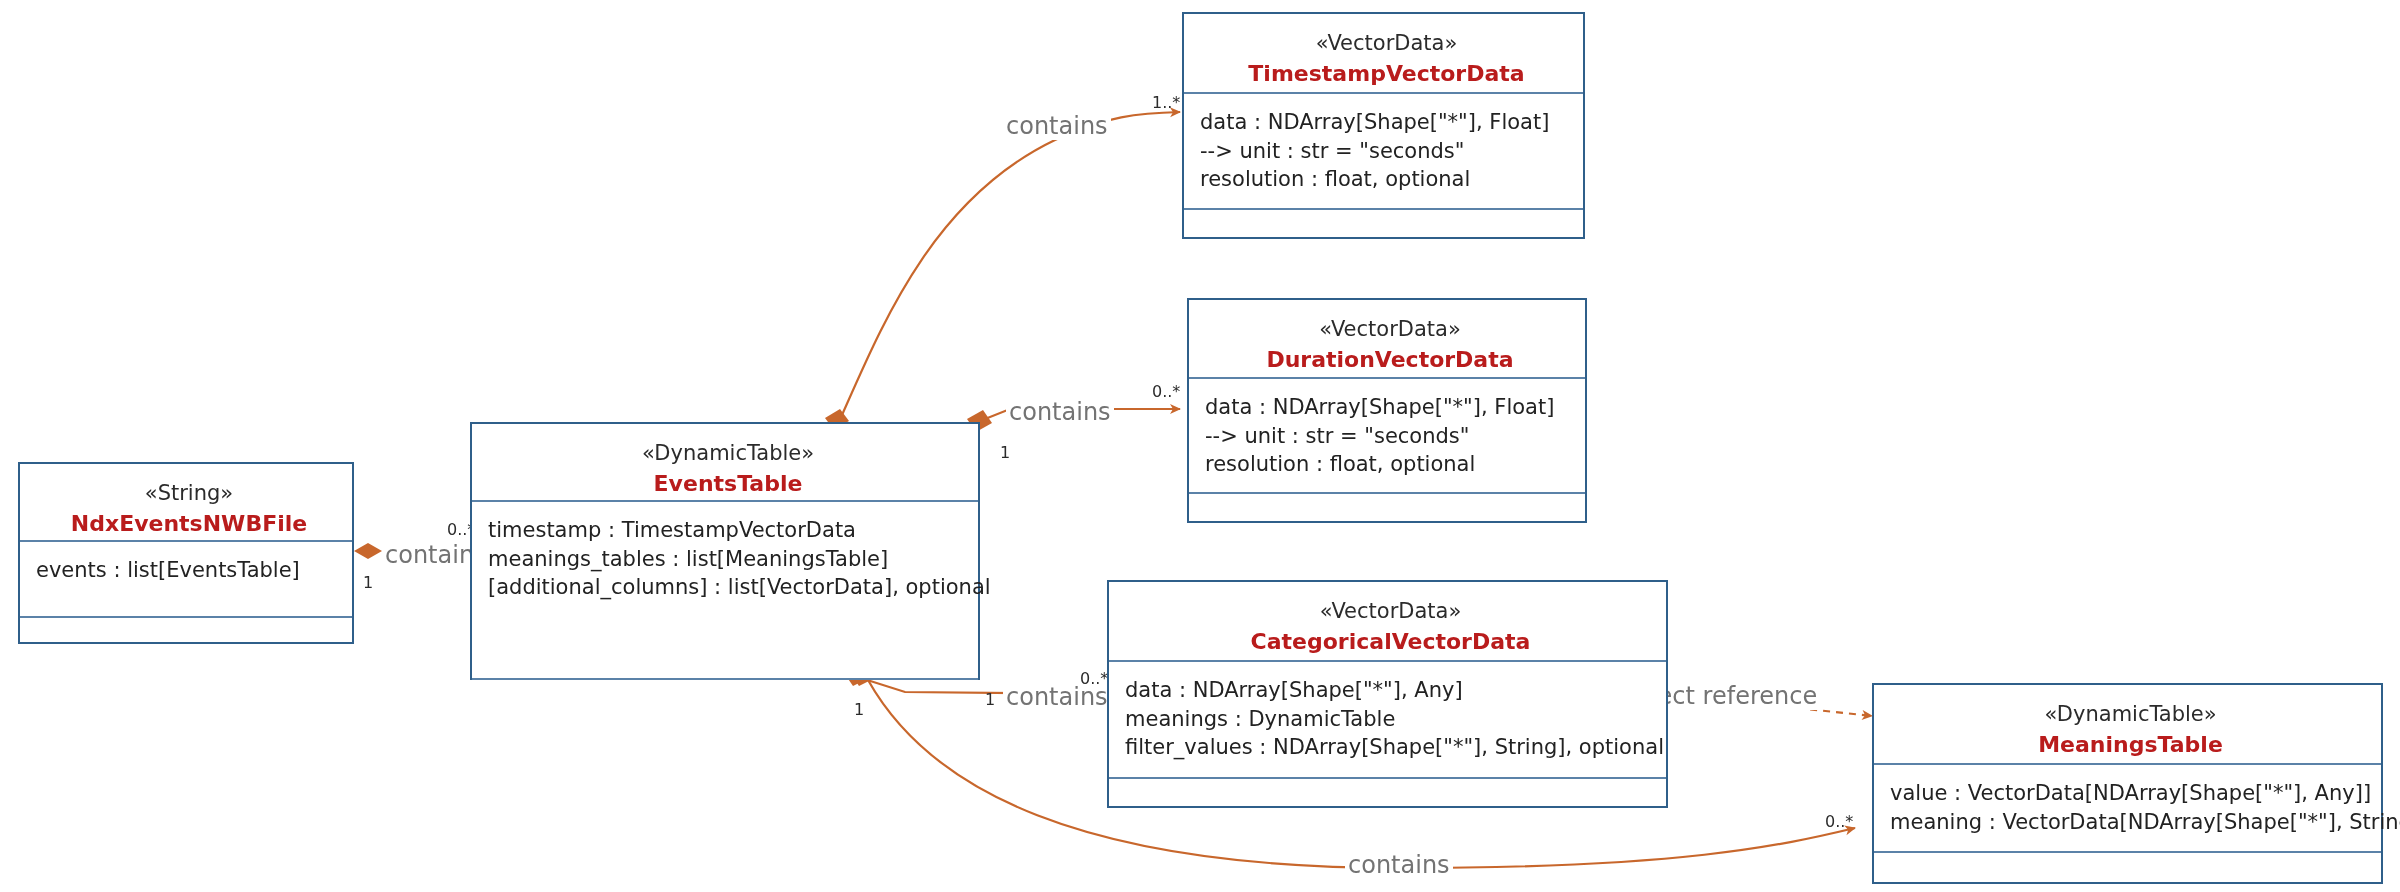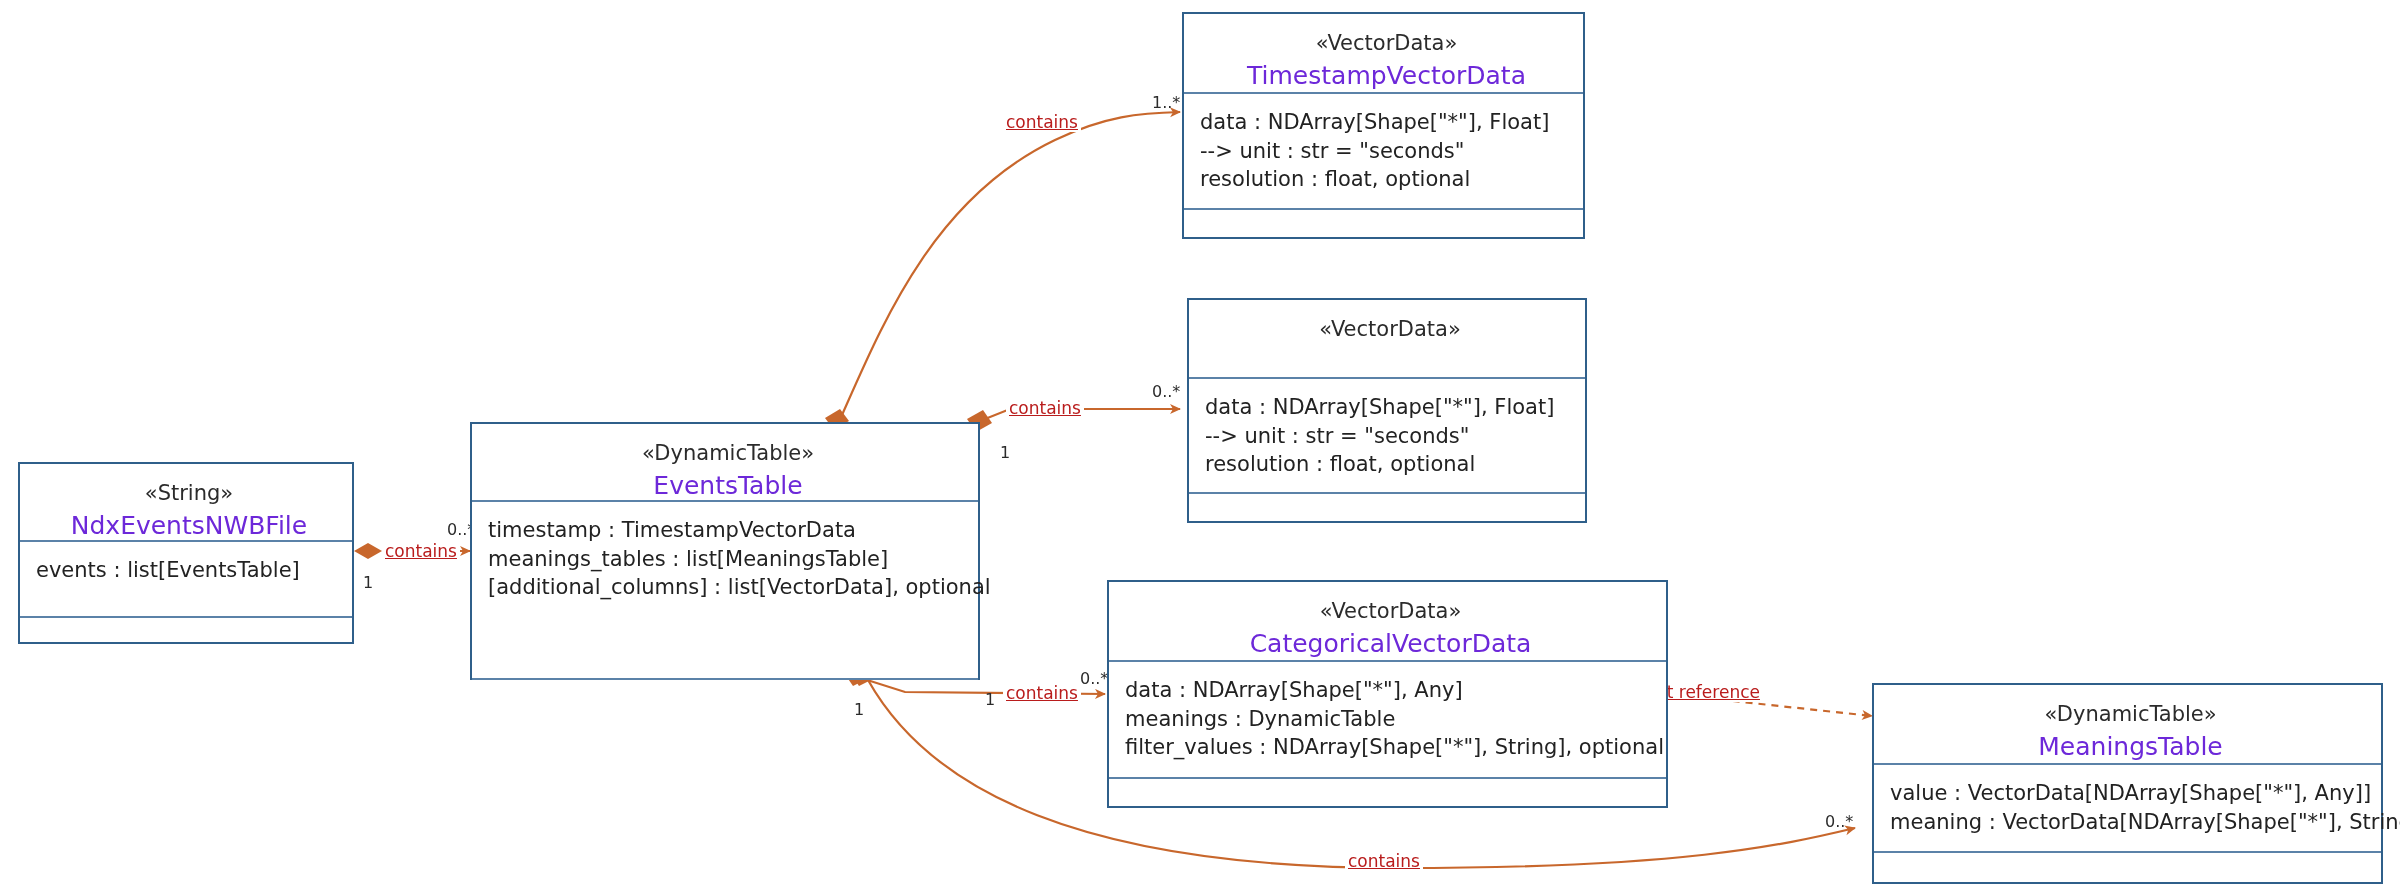--- a/index.html
+++ b/index.html
@@ -30,23 +30,23 @@
     text-align: center;
     padding: 14px 10px 16px 16px;
   }
   .stereotype {
     font-size: 21px;
     color: #2b2b2b;
     line-height: 1.45;
     white-space: nowrap;
   }
   .classname {
-    font-size: 25px;
-    font-weight: normal;
-    color: #6d28d9;
+    font-size: 22px;
+    font-weight: bold;
+    color: #b91c1c;
     line-height: 1.45;
     white-space: nowrap;
   }
   .uml-attrs {
     box-sizing: border-box;
     border-bottom: 2px solid #5b82a8;
     padding: 14px 14px 14px 16px;
   }
   .attr {
     font-size: 21px;
@@ -63,26 +63,25 @@
   #links {
     position: absolute;
     left: 0;
     top: 0;
     width: 2400px;
     height: 892px;
     pointer-events: none;
   }
   .edge-label {
     position: absolute;
-    font-size: 17px;
-    color: #b91c1c;
+    font-size: 24px;
+    color: #737373;
     white-space: nowrap;
     background: #ffffff;
     padding: 0 3px;
-    text-decoration: underline;
   }
   .mult-label {
     position: absolute;
     font-size: 16px;
     color: #2b2b2b;
     white-space: nowrap;
   }
 </style>
 </head>
 <body>
@@ -190,20 +189,21 @@
       <div class="attr">data : NDArray[Shape["*"], Float]</div>
       <div class="attr">--&gt; unit : str = "seconds"</div>
       <div class="attr">resolution : float, optional</div>
     </div>
     <div class="uml-ops" style="height:27px;"></div>
   </div>
 
   <div class="uml-class" style="left:1187px; top:298px; width:400px; height:225px;">
     <div class="uml-header" style="height:79px;">
       <div class="stereotype">«VectorData»</div>
+      <div class="classname">DurationVectorData</div>
     </div>
     <div class="uml-attrs" style="height:115px;">
       <div class="attr">data : NDArray[Shape["*"], Float]</div>
       <div class="attr">--&gt; unit : str = "seconds"</div>
       <div class="attr">resolution : float, optional</div>
     </div>
     <div class="uml-ops" style="height:27px;"></div>
   </div>
 
   <div class="uml-class" style="left:1107px; top:580px; width:561px; height:228px;">

